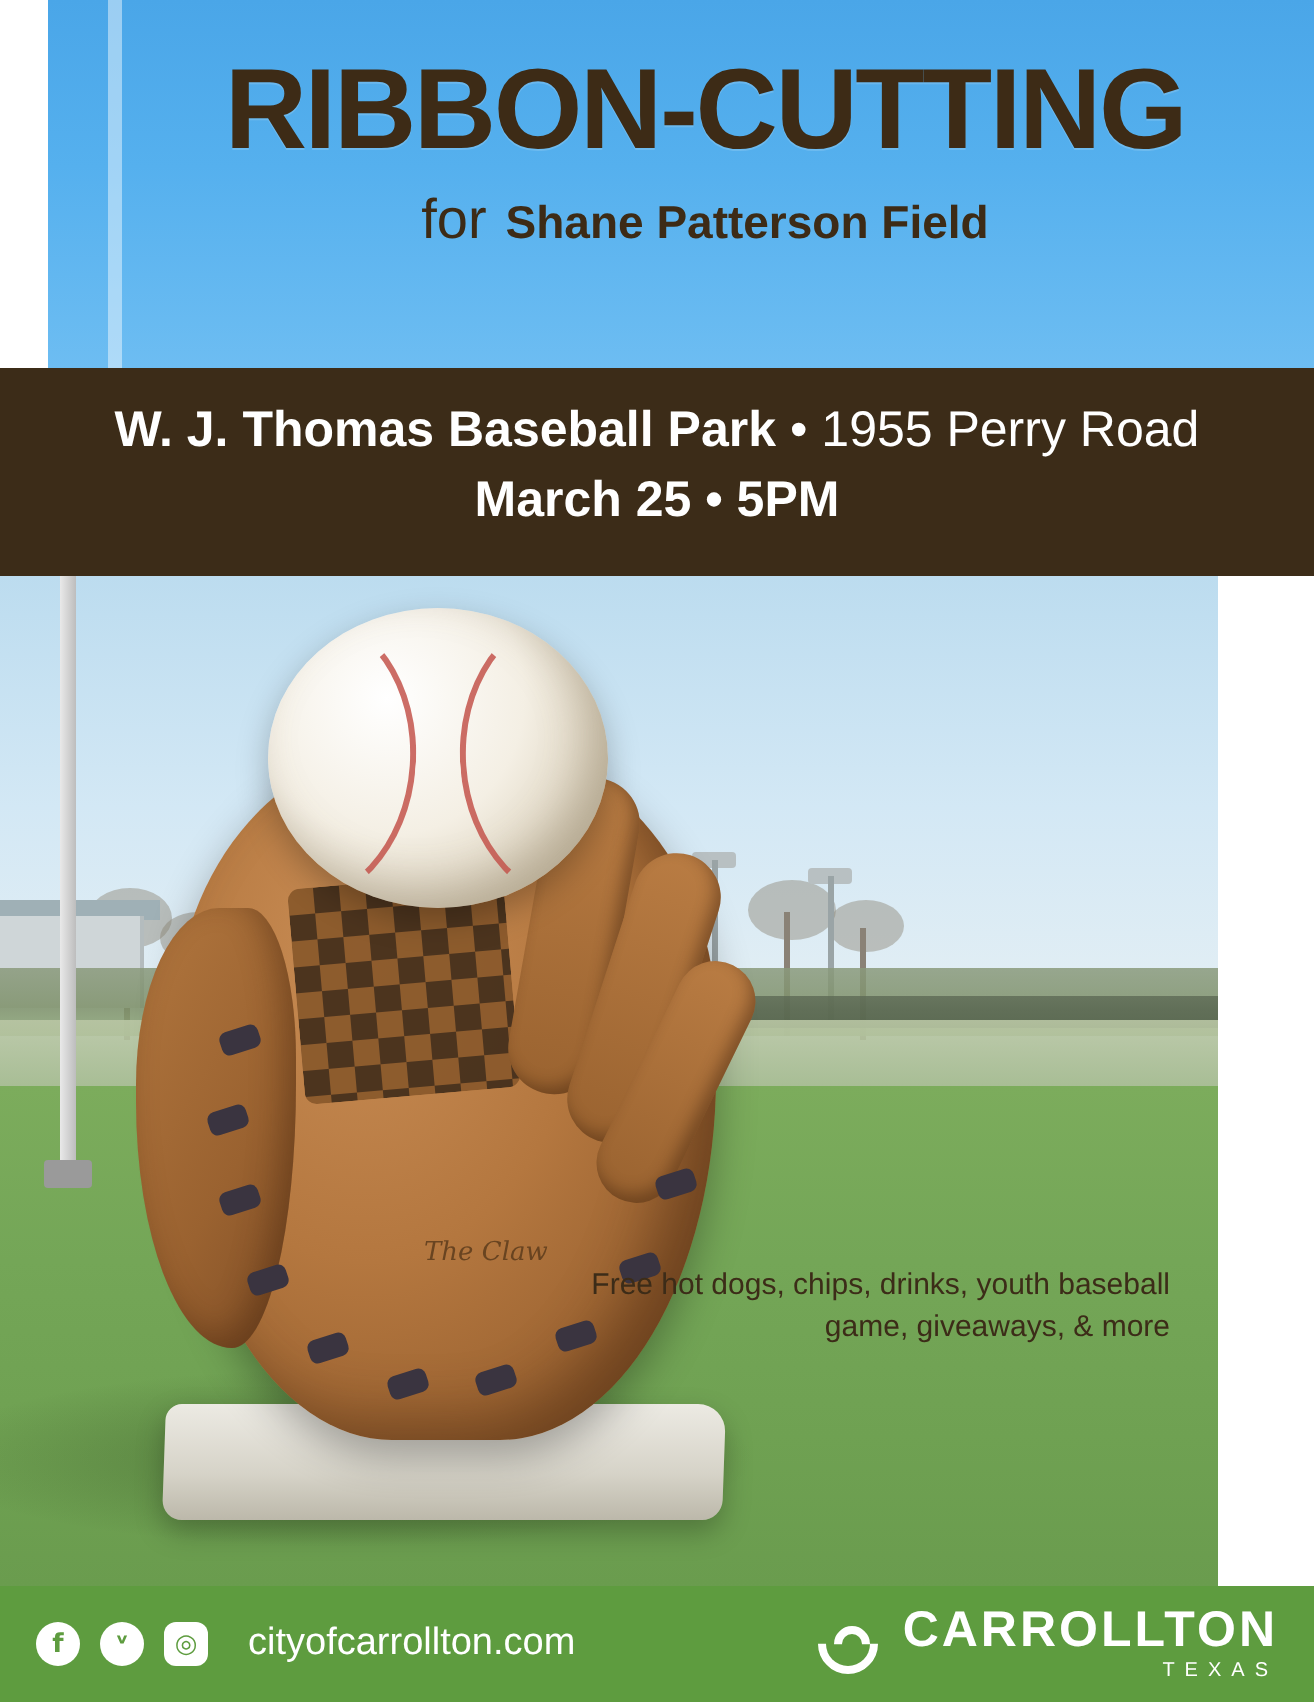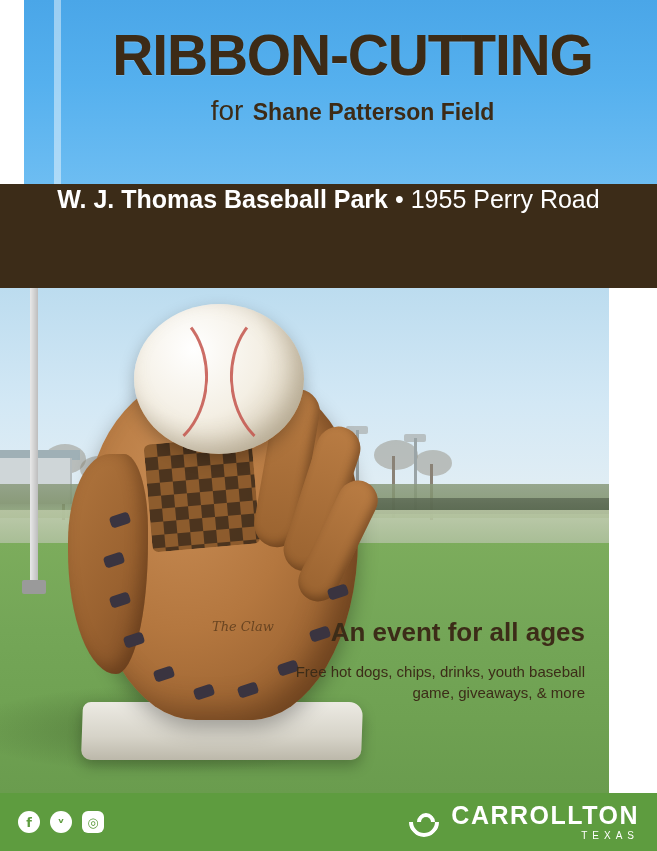--- a/index.html
+++ b/index.html
@@ -61,20 +61,21 @@
   }
 
   
   .info-bar {
     position: absolute;
     top: 184px; left: 0;
     width: 657px; height: 104px;
     background: #3c2c18;
     color: #ffffff;
     text-align: center;
+    padding-top: 16px;
   }
   .info-line1 { font-size: 25px; line-height: 1.25; }
   .info-line1 .bold { font-weight: bold; }
   .info-line1 .light { font-weight: normal; }
   .info-line2 { font-size: 25px; font-weight: bold; margin-top: 5px; }
 
   
   .photo {
     position: absolute;
     top: 288px; left: 0;
@@ -333,20 +334,21 @@
       </div>
     </div>
   </div>
 
   <div class="info-bar">
     <div class="info-line1">
       <span class="bold">W. J. Thomas Baseball Park</span>
       <span class="light">•</span>
       <span class="light">1955 Perry Road</span>
     </div>
+    <div class="info-line2">March 25 • 5PM</div>
   </div>
 
   <div class="photo">
     <div class="sky"></div>
     <div class="canopy c1"></div>
     <div class="canopy c2"></div>
     <div class="canopy c3"></div>
     <div class="canopy c4"></div>
     <div class="canopy c5"></div>
     <div class="tree t1"></div>
@@ -388,38 +390,38 @@
       <div class="lace" style="left:266px; top:282px;"></div>
       <div class="claw-text">The
 Claw</div>
       <div class="baseball">
         <div class="seam seam-a"></div>
         <div class="seam seam-b"></div>
       </div>
     </div>
 
     <div class="copy">
-      <div class="copy-head">An event for all ages</div>
       <div class="copy-body">Free hot dogs, chips, drinks, youth baseball game, giveaways, &amp; more</div>
     </div>
 
     <div class="bonus-block">
       <div class="bonus-row">
 
         <span class="bonus-label">BONUS</span>
       </div>
 
     </div>
   </div>
 
   <div class="footer">
     <div class="footer-left">
       <span class="social">f</span>
       <span class="social">ᵛ</span>
       <span class="social ig">◎</span>
+      <span class="footer-url">cityofcarrollton.com</span>
     </div>
     <div class="footer-right">
       <span class="logo-mark">
         <span class="sw"></span>
           <span class="sw2"></span>
       </span>
       <span class="logo-text">
         <span class="logo-name" style="display:block">CARROLLTON</span>
         <span class="logo-state" style="display:block">TEXAS</span>
       </span>

